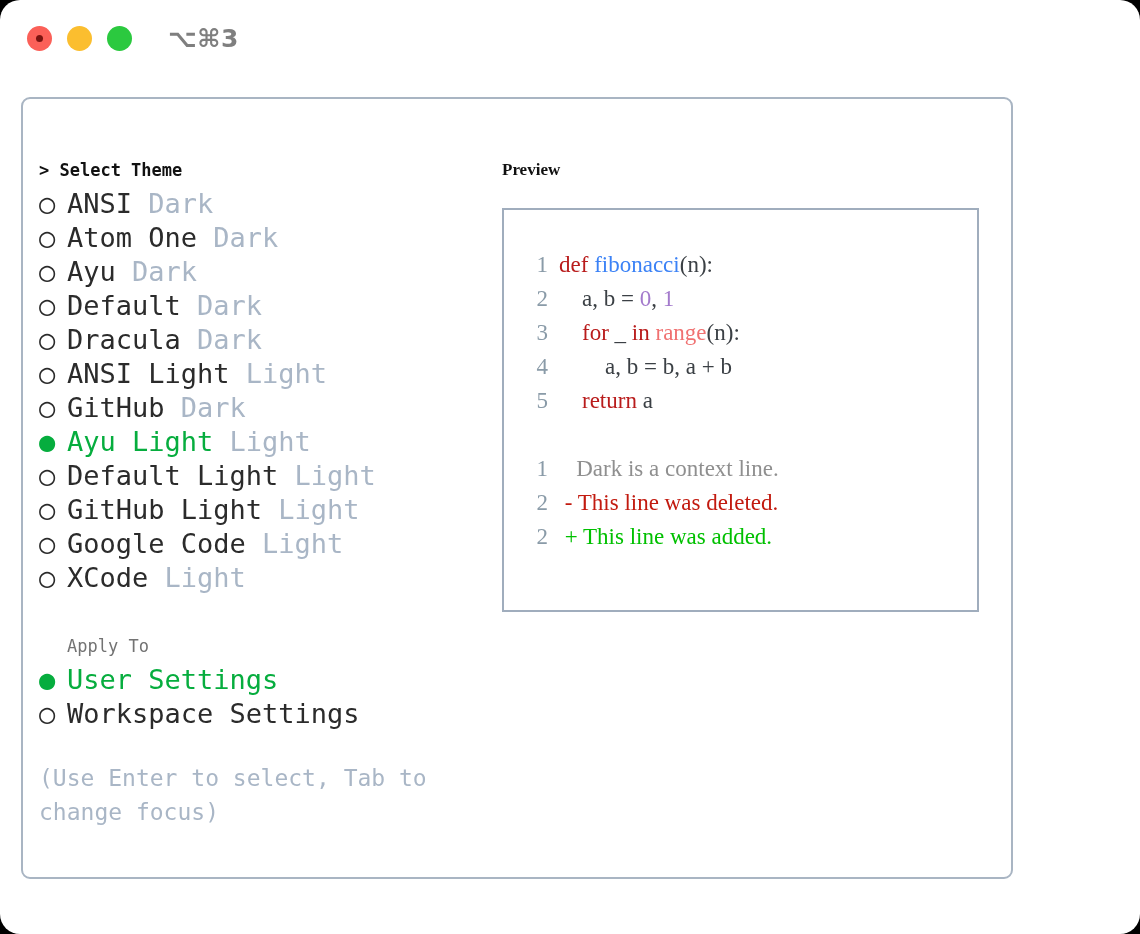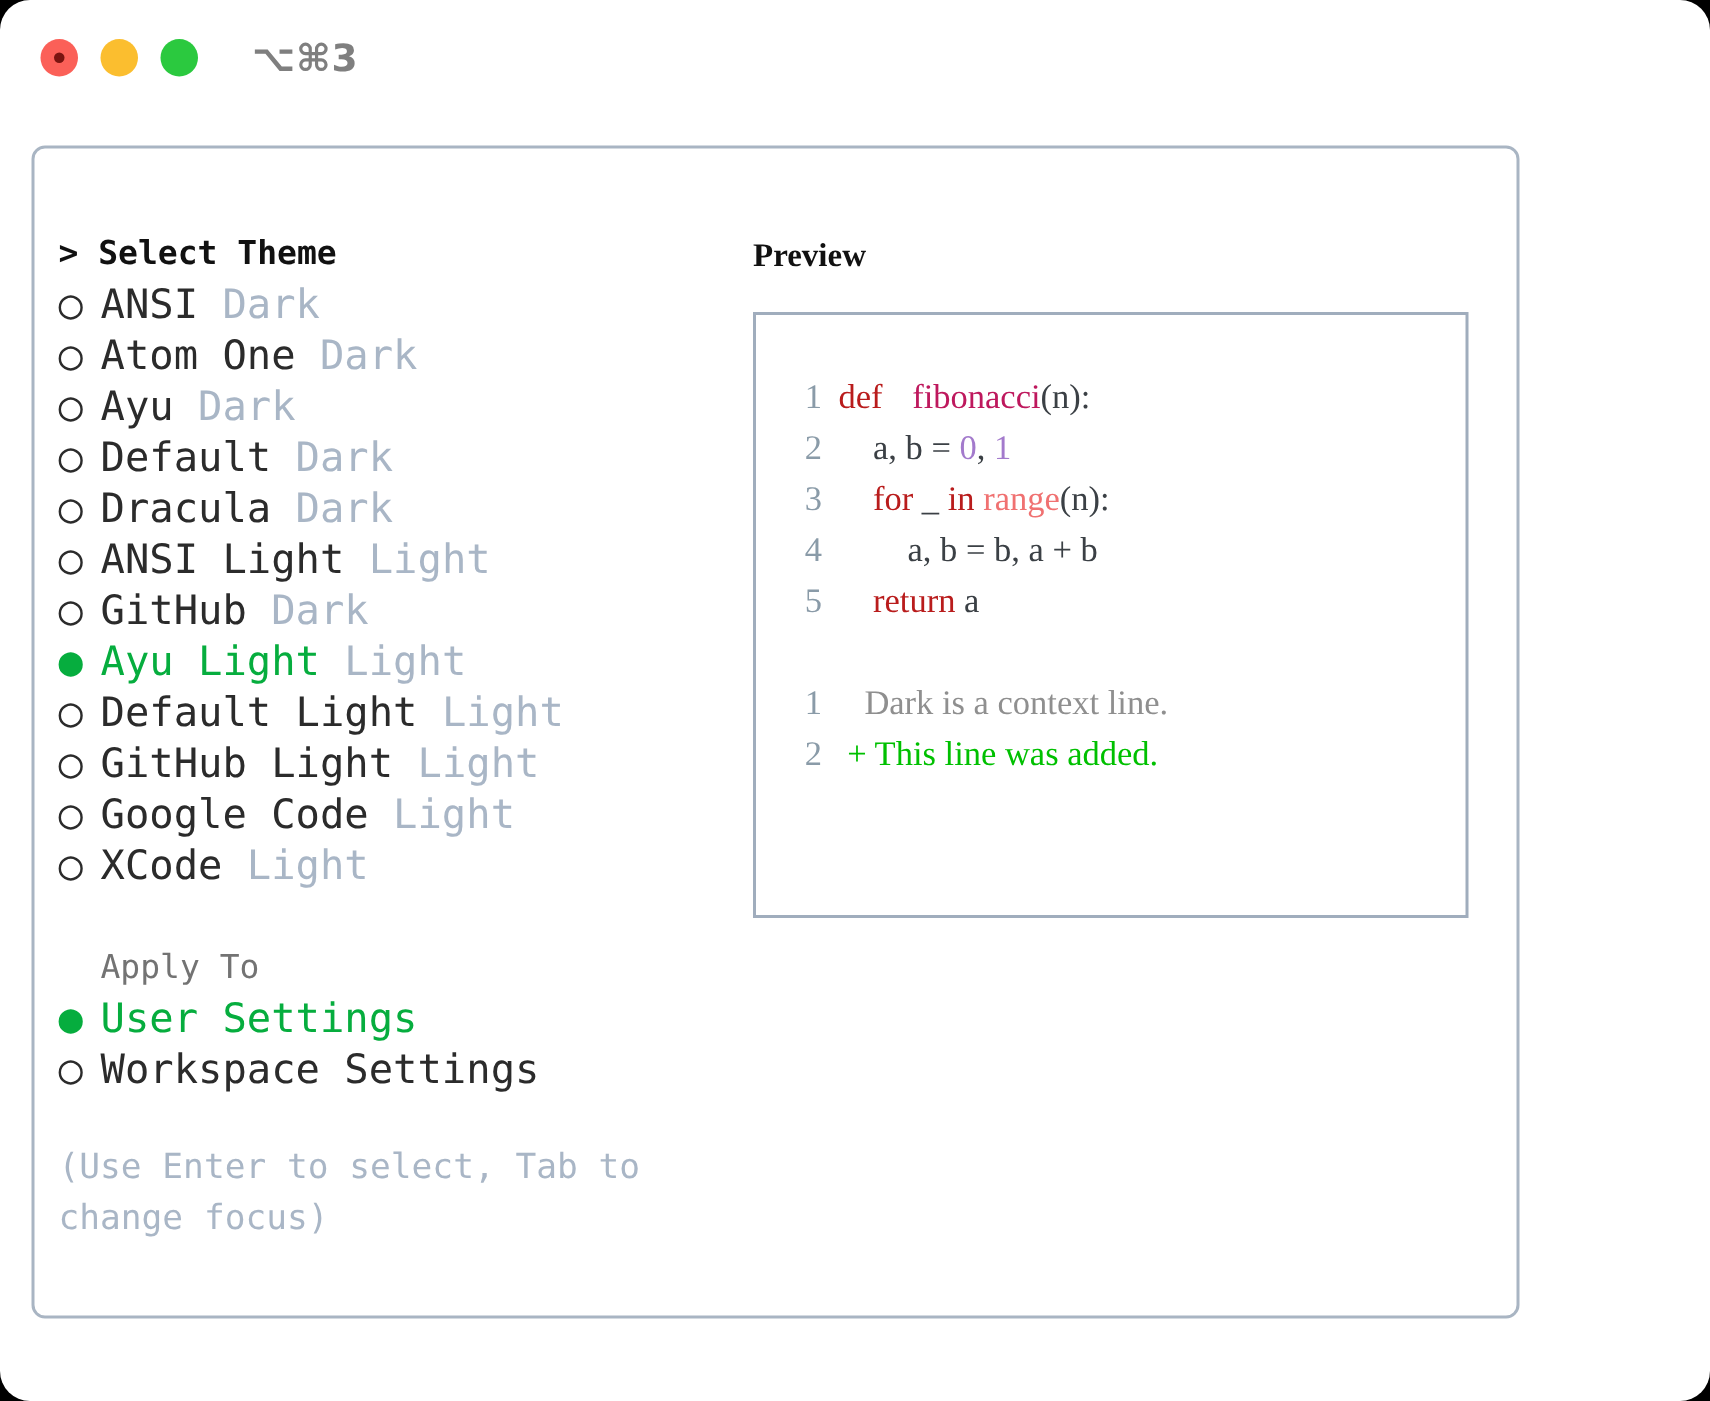--- a/index.html
+++ b/index.html
@@ -84,21 +84,21 @@
   .col-right {
     position: absolute;
     left: 479px;
     top: 54px;
     width: 495px;
     font-family: Liberation Serif, serif;
   }
 
   
   .section-head {
-    font-size: 22px;
+    font-size: 17px;
     font-weight: bold;
     color: #111111;
     height: 34px;
     line-height: 34px;
     white-space: pre;
   }
   .section-head.indent { padding-left: 28px; font-weight: normal; color: #737373; }
 
   
   .opt-row {
@@ -147,21 +147,21 @@
   .lineno {
     display: inline-block;
     width: 26px;
     text-align: right;
     color: #8a9ba8;
     margin-right: 11px;
   }
   .blank-line { height: 34px; }
 
   .tok-kw      { color: #b91c1c; }
-  .tok-fn      { color: #be185d; margin-left: 14px; }
+  .tok-fn      { color: #3b82f6; }
   .tok-num     { color: #a37acc; }
   .tok-builtin { color: #f07171; }
   .tok-plain   { color: #3b4045; }
   .tok-ctx     { color: #8f8f8f; }
   .tok-del     { color: #c21a0f; }
   .tok-add     { color: #00c000; }
 </style>
 </head>
 <body>
 
@@ -215,19 +215,20 @@
         <div id="code-sample">
             <div class="code-line"><span class="lineno">1</span><span class="tok-kw">def</span><span class="tok-plain"> </span><span class="tok-fn">fibonacci</span><span class="tok-plain">(</span><span class="tok-plain">n</span><span class="tok-plain">):</span></div>
             <div class="code-line"><span class="lineno">2</span><span class="tok-plain">    </span><span class="tok-plain">a</span><span class="tok-plain">, </span><span class="tok-plain">b</span><span class="tok-plain"> = </span><span class="tok-num">0</span><span class="tok-plain">, </span><span class="tok-num">1</span></div>
             <div class="code-line"><span class="lineno">3</span><span class="tok-plain">    </span><span class="tok-kw">for</span><span class="tok-plain"> </span><span class="tok-plain">_</span><span class="tok-plain"> </span><span class="tok-kw">in</span><span class="tok-plain"> </span><span class="tok-builtin">range</span><span class="tok-plain">(</span><span class="tok-plain">n</span><span class="tok-plain">):</span></div>
             <div class="code-line"><span class="lineno">4</span><span class="tok-plain">        </span><span class="tok-plain">a</span><span class="tok-plain">, </span><span class="tok-plain">b</span><span class="tok-plain"> = </span><span class="tok-plain">b</span><span class="tok-plain">, </span><span class="tok-plain">a</span><span class="tok-plain"> + </span><span class="tok-plain">b</span></div>
             <div class="code-line"><span class="lineno">5</span><span class="tok-plain">    </span><span class="tok-kw">return</span><span class="tok-plain"> </span><span class="tok-plain">a</span></div>
           </div>
         <div class="blank-line"></div>
         <div id="diff-sample">
             <div class="code-line"><span class="lineno">1</span><span class="tok-ctx">   Dark is a context line.</span></div>
+            <div class="code-line"><span class="lineno">2</span><span class="tok-del"> - This line was deleted.</span></div>
             <div class="code-line"><span class="lineno">2</span><span class="tok-add"> + This line was added.</span></div>
           </div>
       </div>
     </div>
 
   </div>
 </div>
 
 </body></html>

